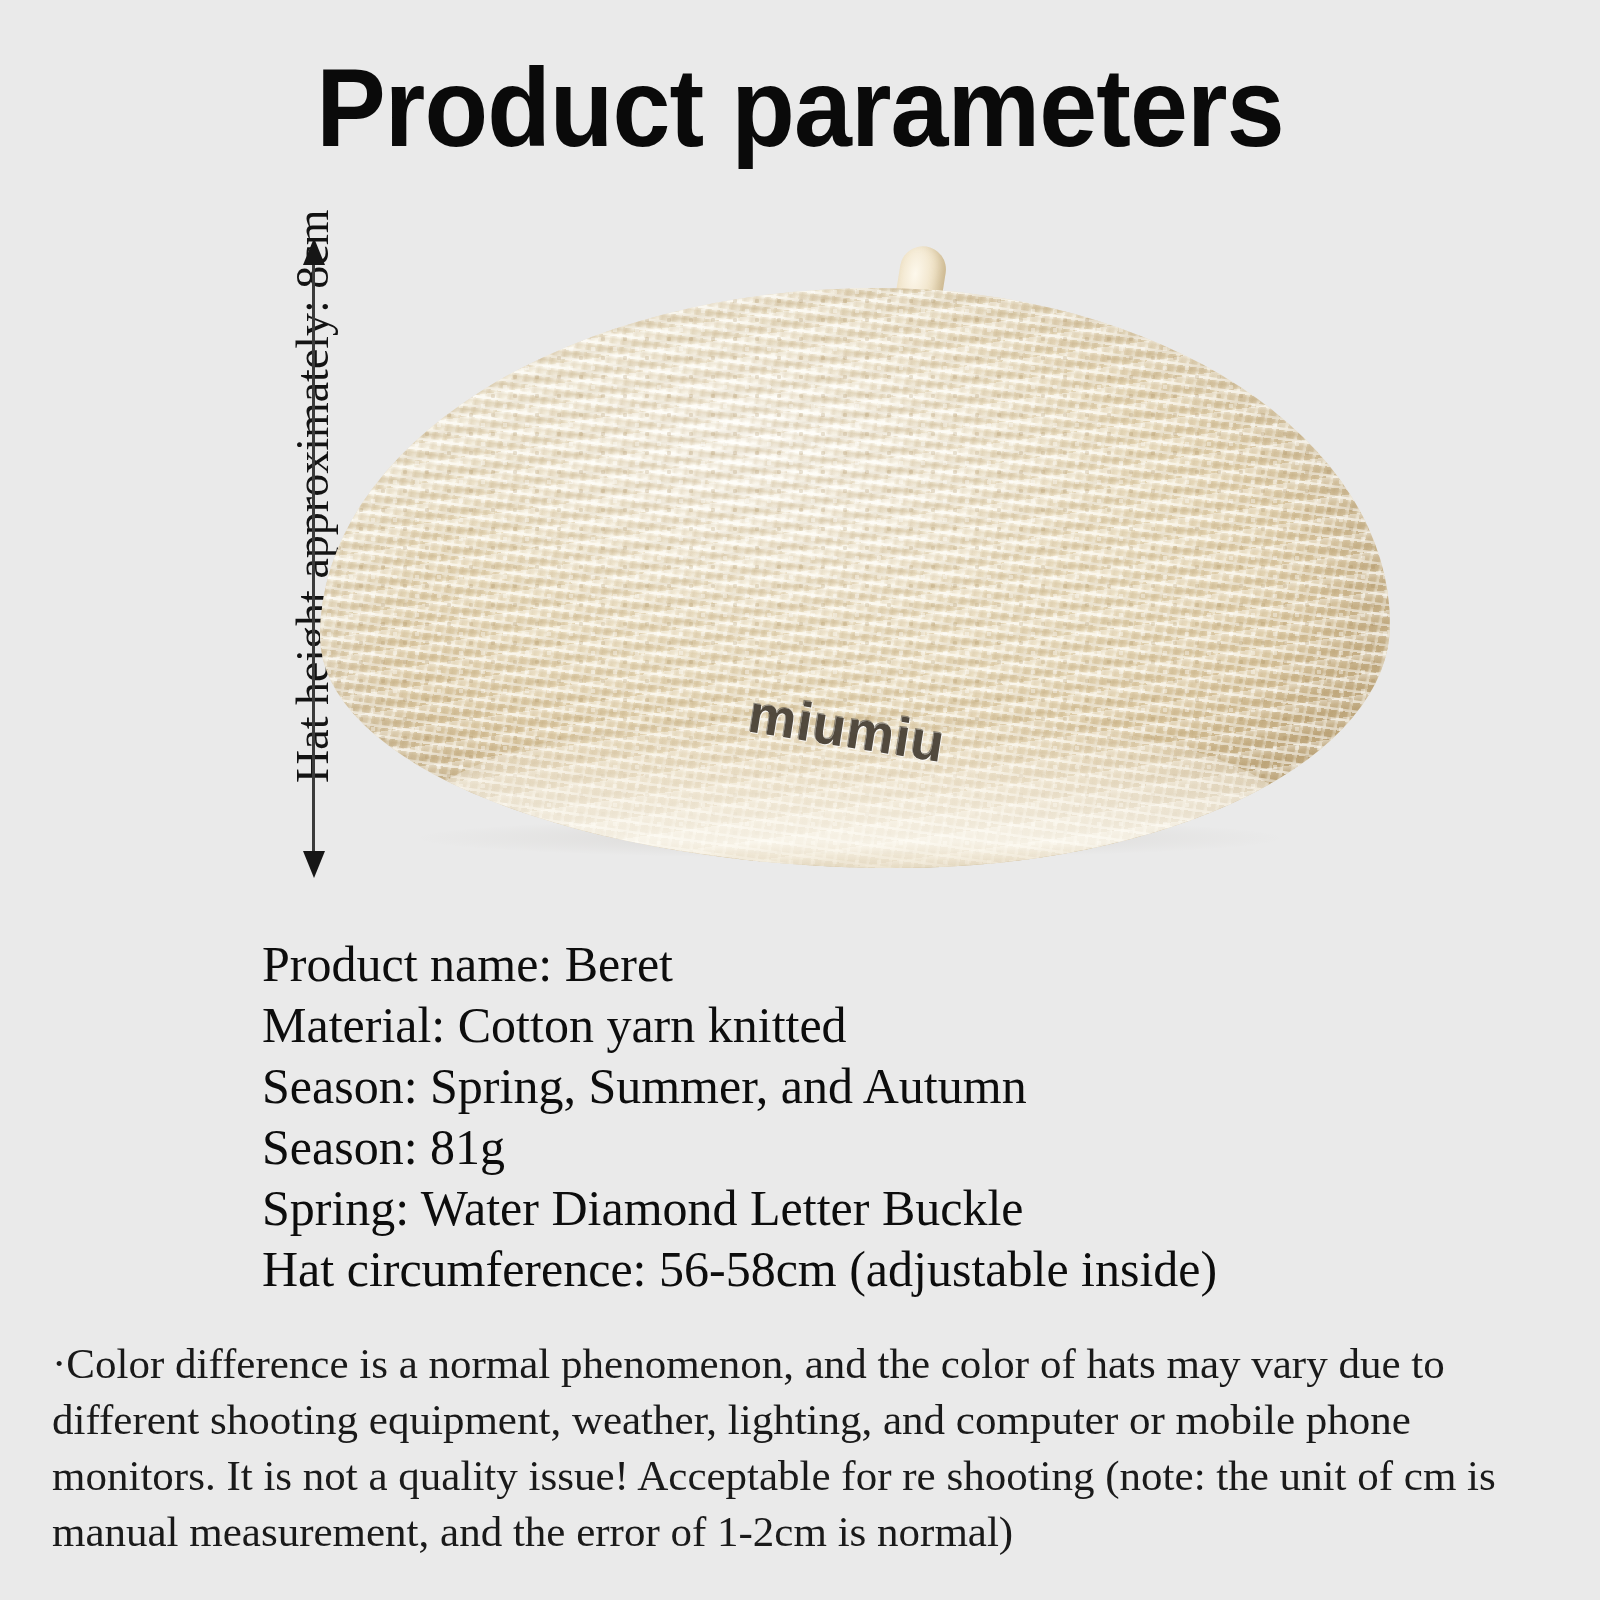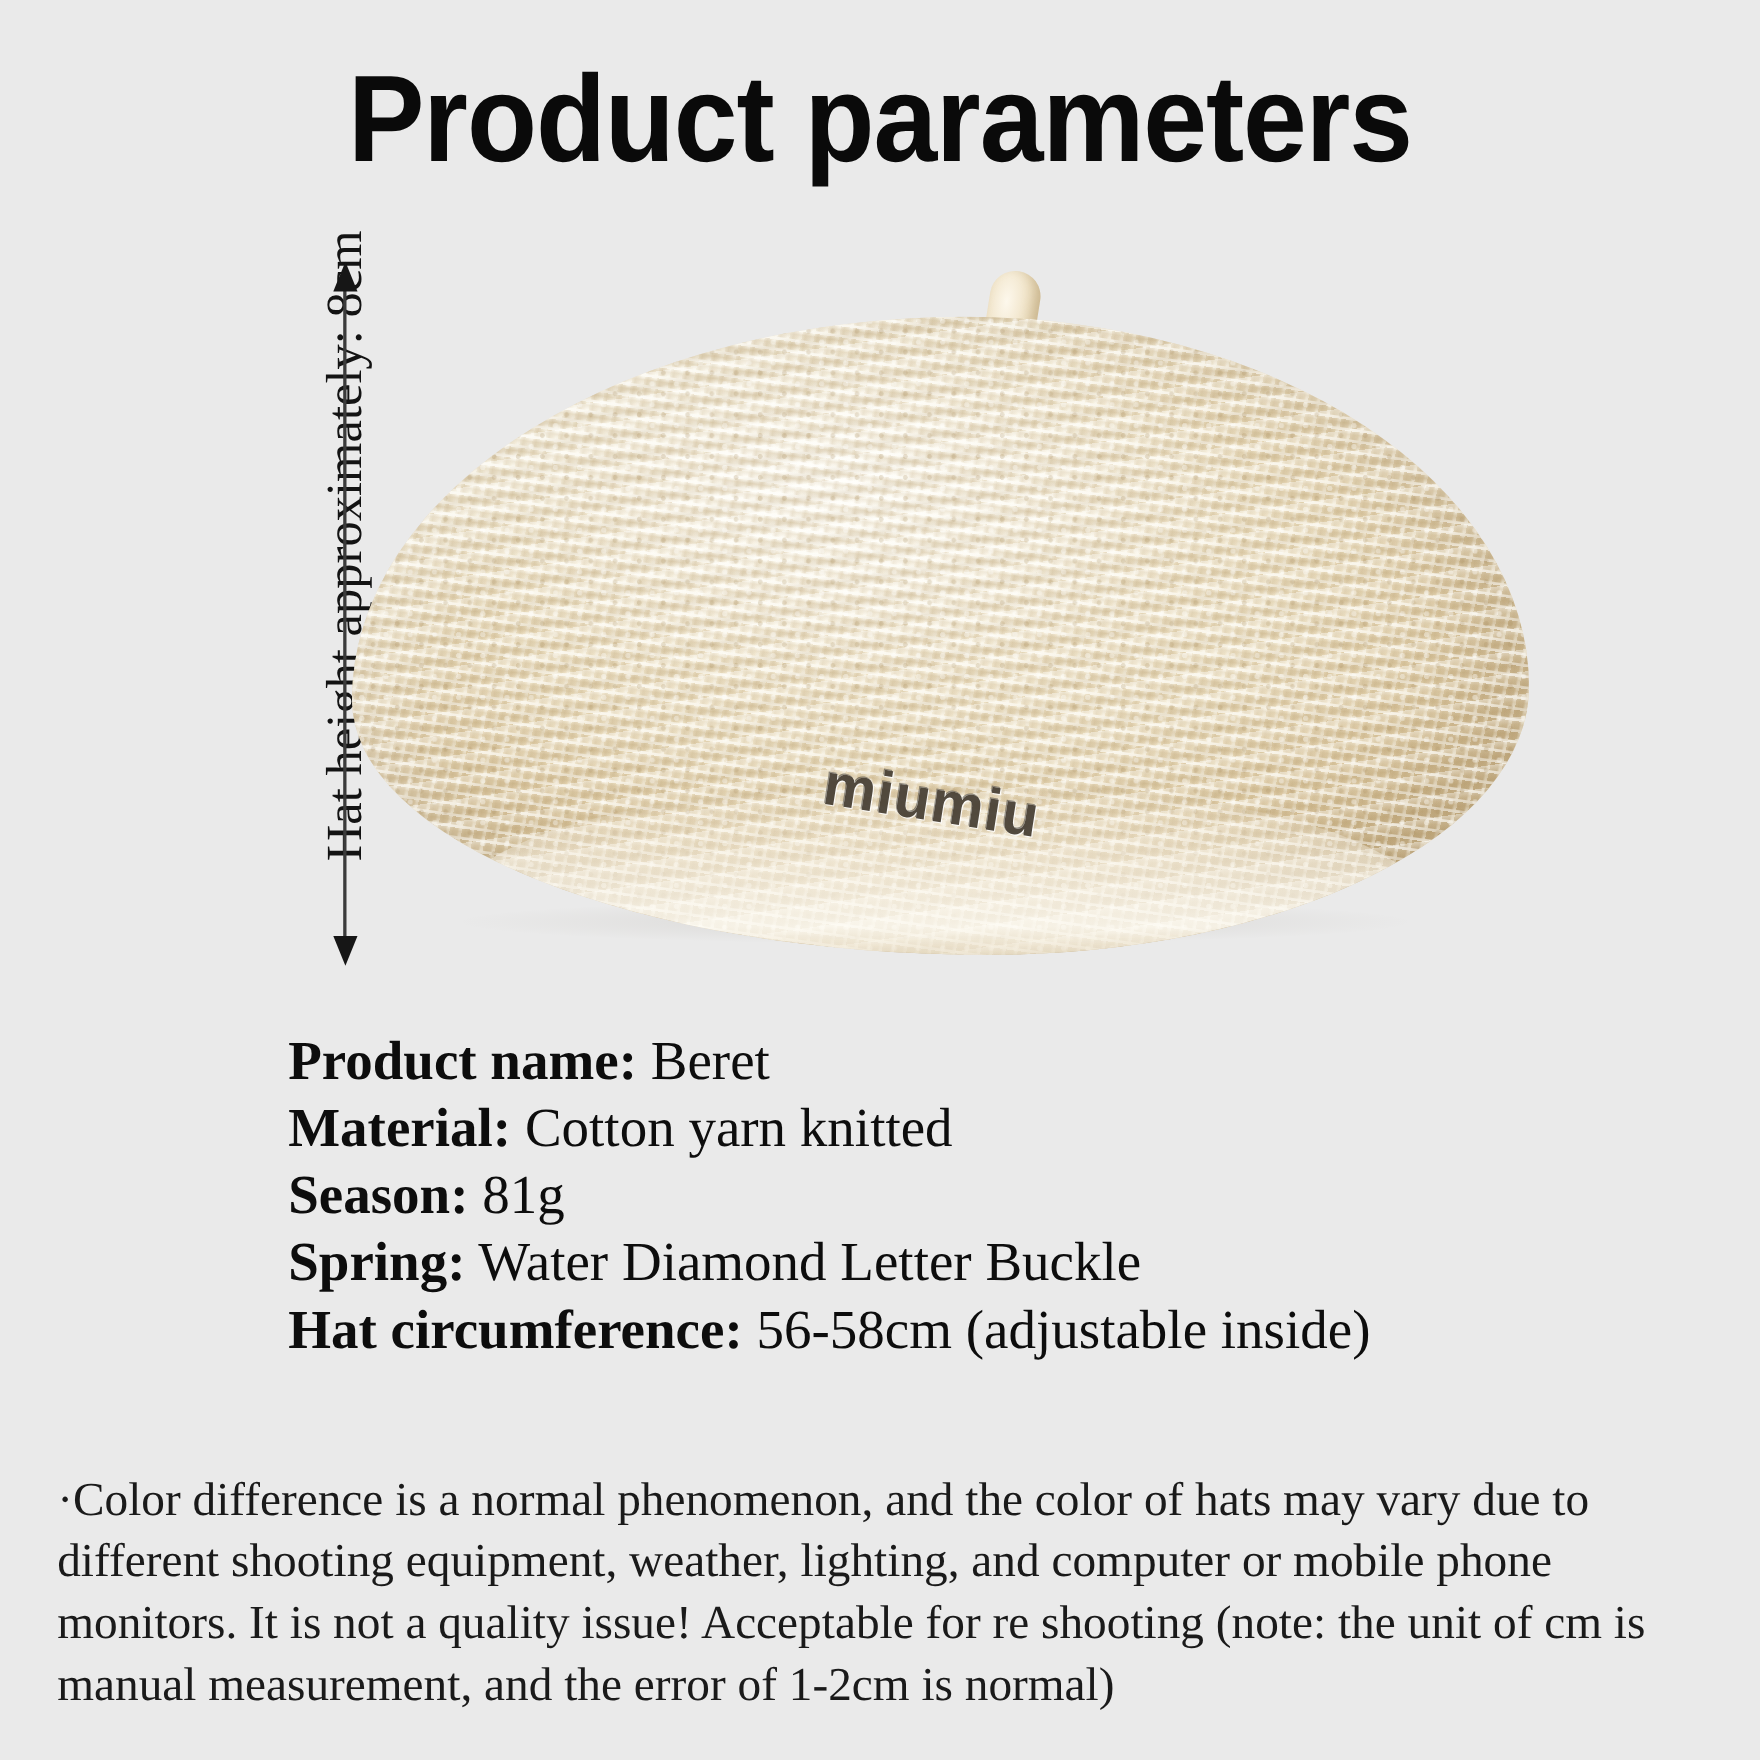--- a/index.html
+++ b/index.html
@@ -220,21 +220,21 @@
     top: 934px;
     width: 1150px;
   }
   .spec-row {
     font-size: 50px;
     line-height: 61px;
     white-space: nowrap;
     color: #0d0d0d;
   }
   .spec-row .k {
-    font-weight: bold;
+    font-weight: normal;
   }
 
   
   .disclaimer {
     position: absolute;
     left: 52px;
     top: 1336px;
     width: 1496px;
     text-align: left;
     font-size: 43px;
@@ -265,20 +265,23 @@
 </div>
 
 <div class="spec-list">
   <div class="spec-row">
     <span class="k">Product name:</span><span class="v"> Beret</span>
   </div>
   <div class="spec-row">
     <span class="k">Material:</span><span class="v"> Cotton yarn knitted</span>
   </div>
   <div class="spec-row">
+    <span class="k">Season:</span><span class="v"> Spring, Summer, and Autumn</span>
+  </div>
+  <div class="spec-row">
     <span class="k">Season:</span><span class="v"> 81g</span>
   </div>
   <div class="spec-row">
     <span class="k">Spring:</span><span class="v"> Water Diamond Letter Buckle</span>
   </div>
   <div class="spec-row">
     <span class="k">Hat circumference:</span><span class="v"> 56-58cm (adjustable inside)</span>
   </div>
 </div>
 

